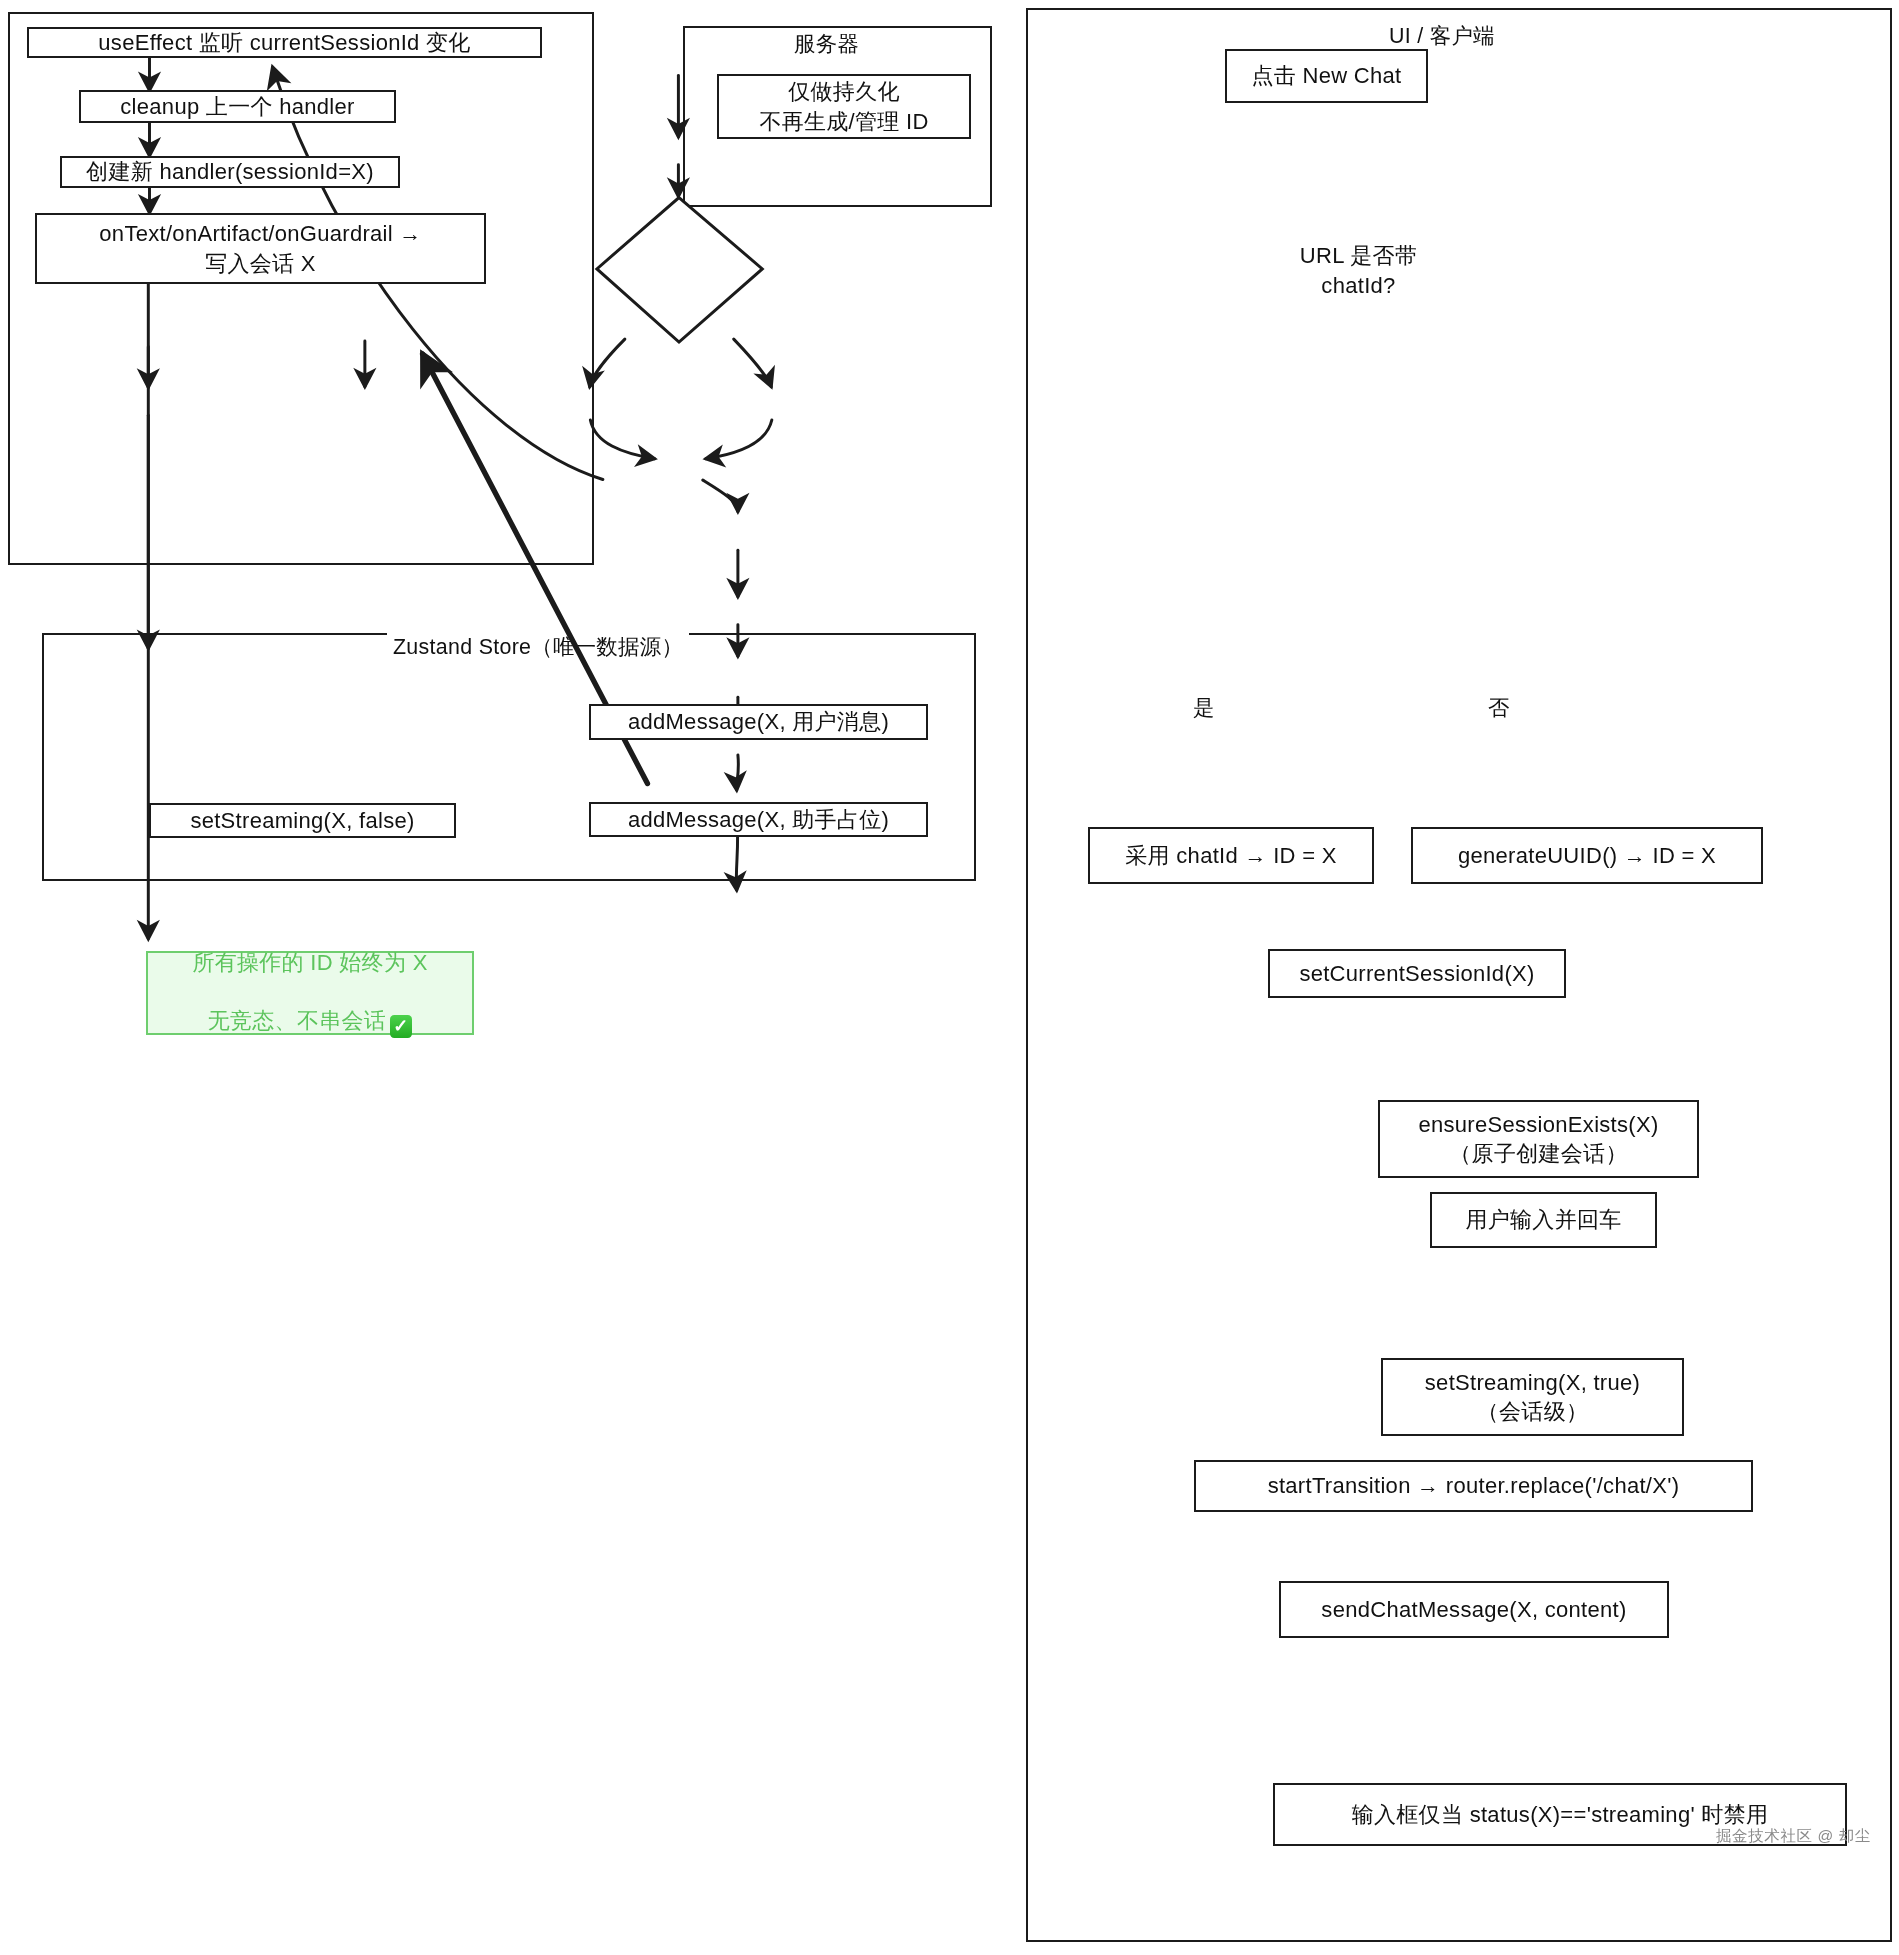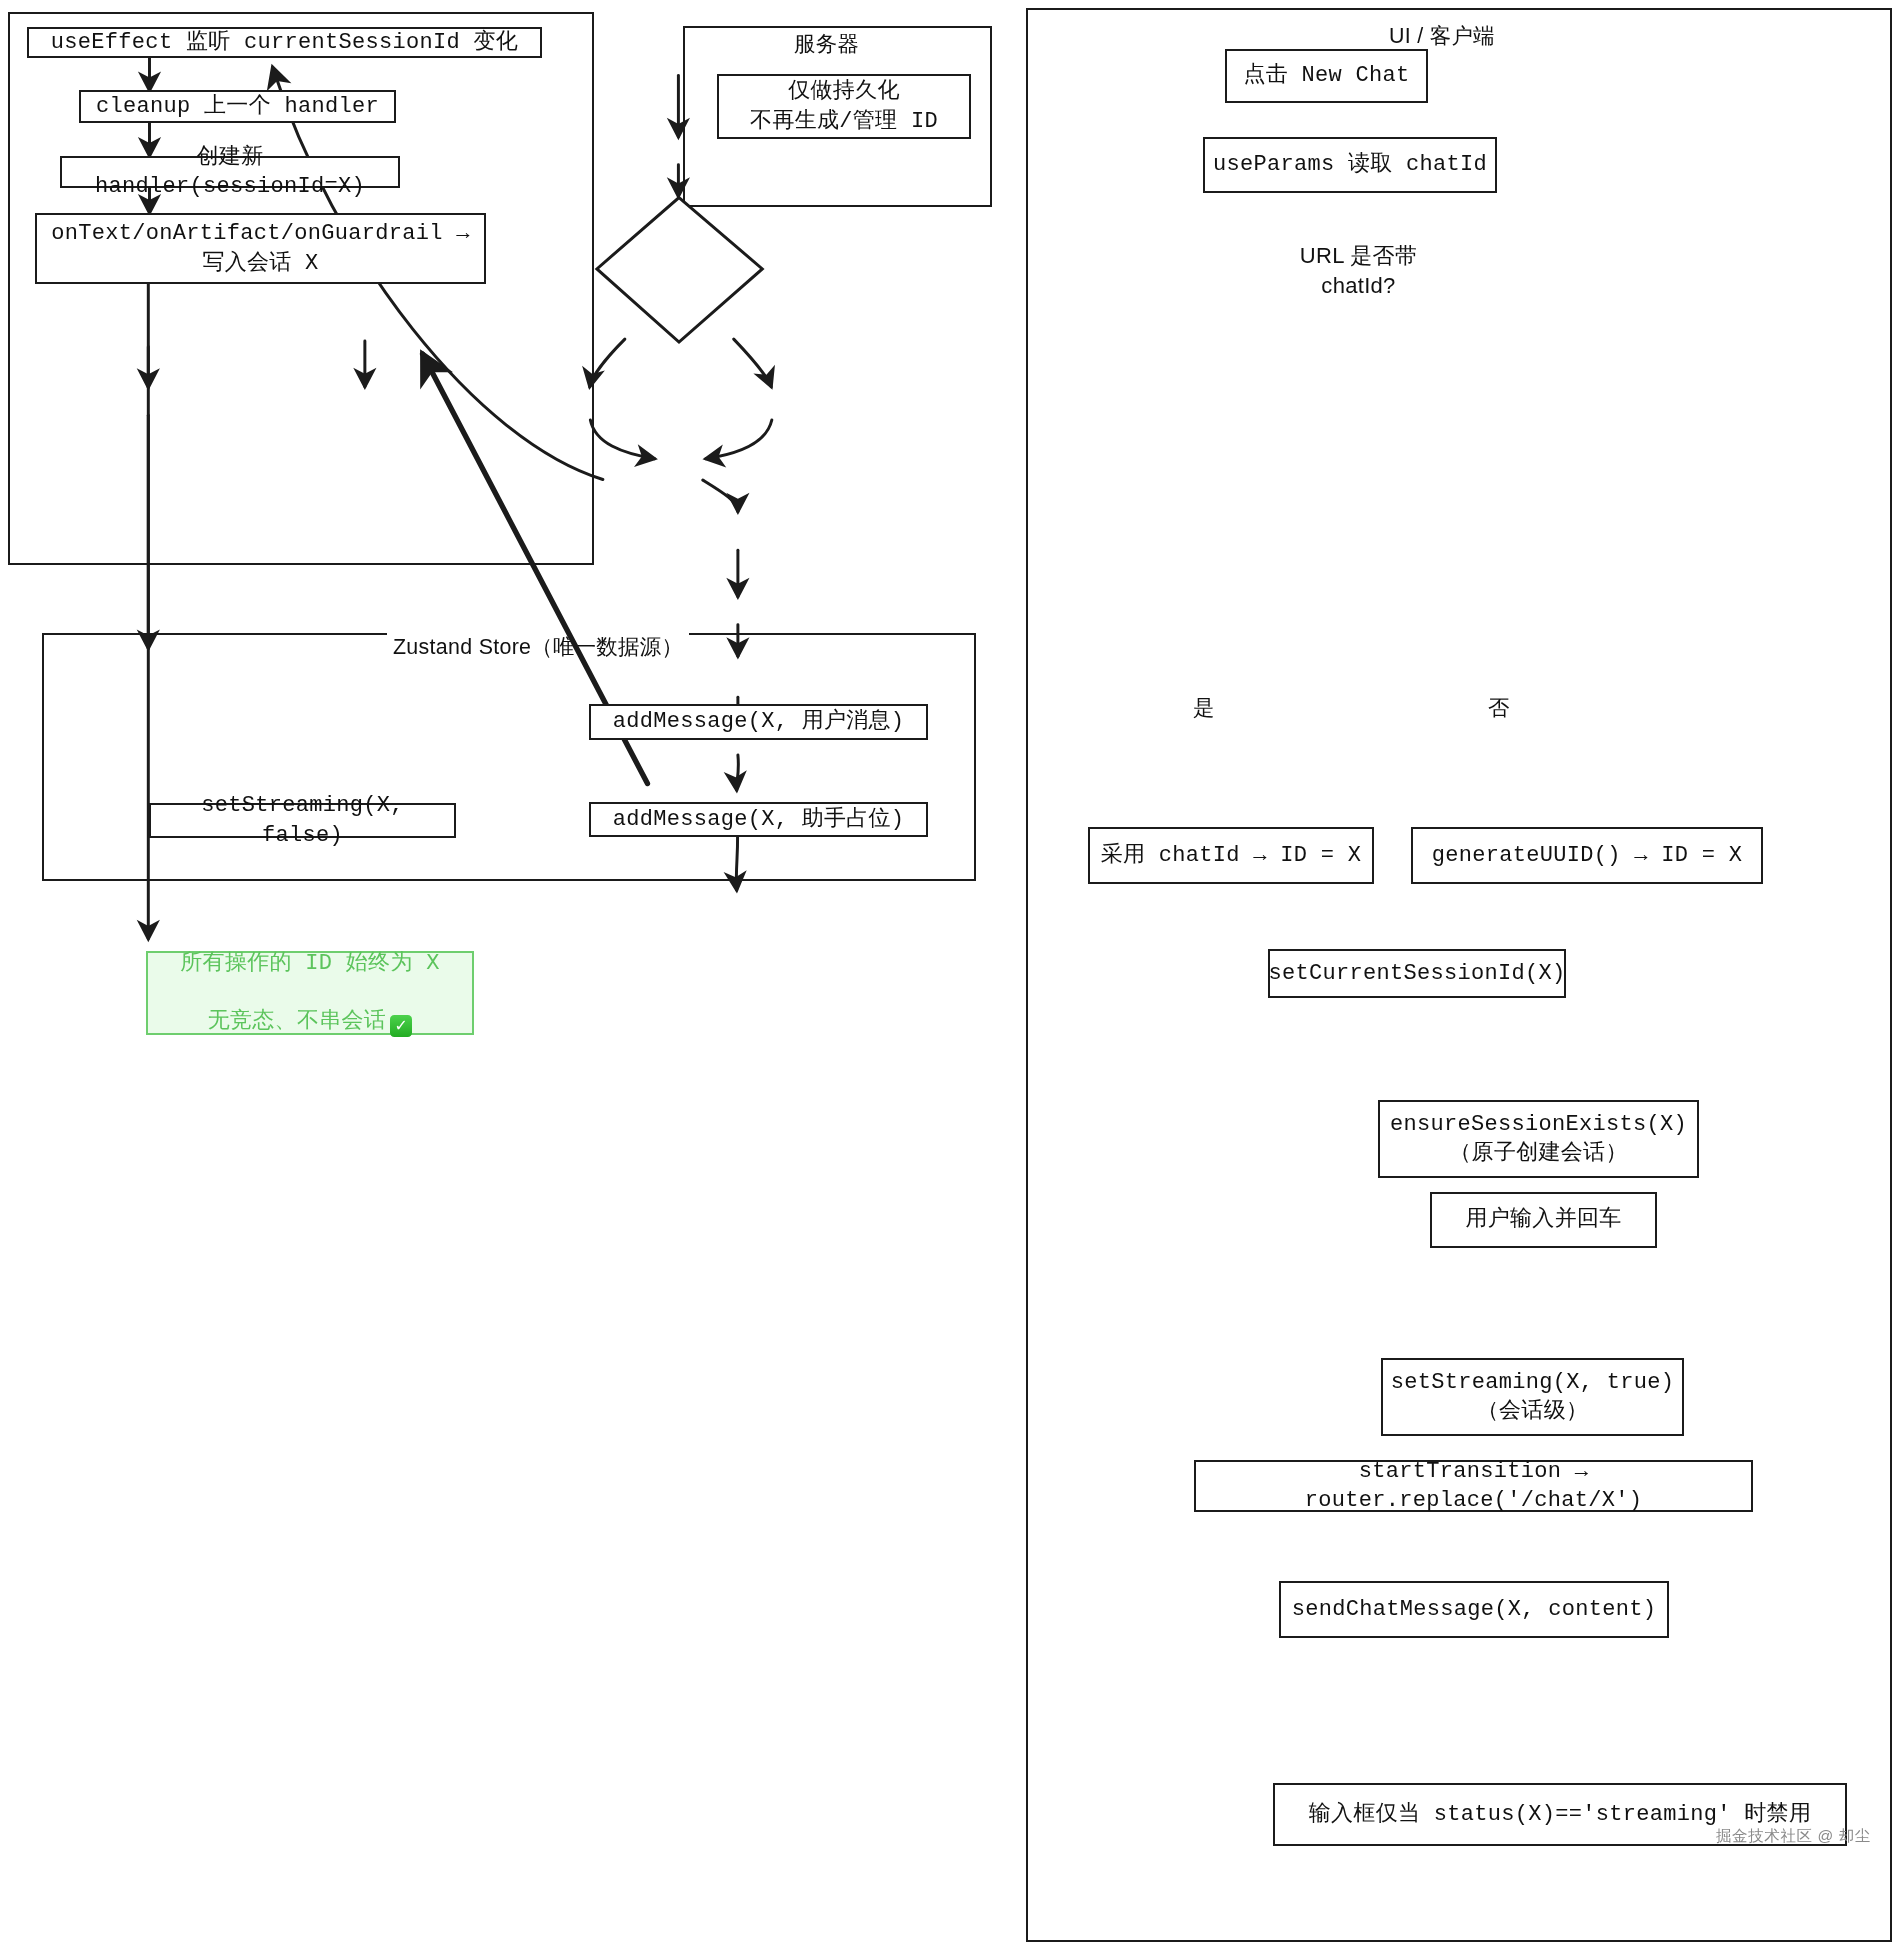--- a/index.html
+++ b/index.html
@@ -28,21 +28,21 @@
   }
   .node {
     position: absolute;
     box-sizing: border-box;
     border: 2.4px solid #1b1b1b;
     background: #ffffff;
     display: flex;
     align-items: center;
     justify-content: center;
     text-align: center;
-    font-family: Liberation Mono, monospace;
+    font-family: Liberation Sans, sans-serif;
     font-size: 22px;
     line-height: 1.32;
     color: #111111;
     padding: 0 6px;
     white-space: pre-line;
     letter-spacing: 0.3px;
   }
   .group {
     position: absolute;
     box-sizing: border-box;
@@ -203,21 +203,20 @@
 
   <div class="node green" style="left:146px; top:951px; width:328px; height:84px; flex-direction:column;">
     <span>所有操作的 ID 始终为 X</span>
     <span>
       <span>无竞态、不串会话</span><span class="checkmark">✓</span>
     </span>
   </div>
 
   <div class="node" style="left:1225px; top:49px; width:203px; height:54px;">点击 New Chat</div>
 
-  <div class="node" style="left:1203px; top:137px; width:294px; height:56px;">useParams 读取 chatId</div>
 
   <div class="diamond-wrap" style="left:1192px; top:198px; width:333px; height:146px;">
     <div class="diamond-label">URL 是否带
 chatId?</div>
   </div>
 
   <div class="edge-label" style="left:1193px; top:693px;">是</div>
   <div class="edge-label" style="left:1488px; top:693px;">否</div>
 
   <div class="node" style="left:1088px; top:827px; width:286px; height:57px;text-align:right;">采用 chatId → ID = X</div>

